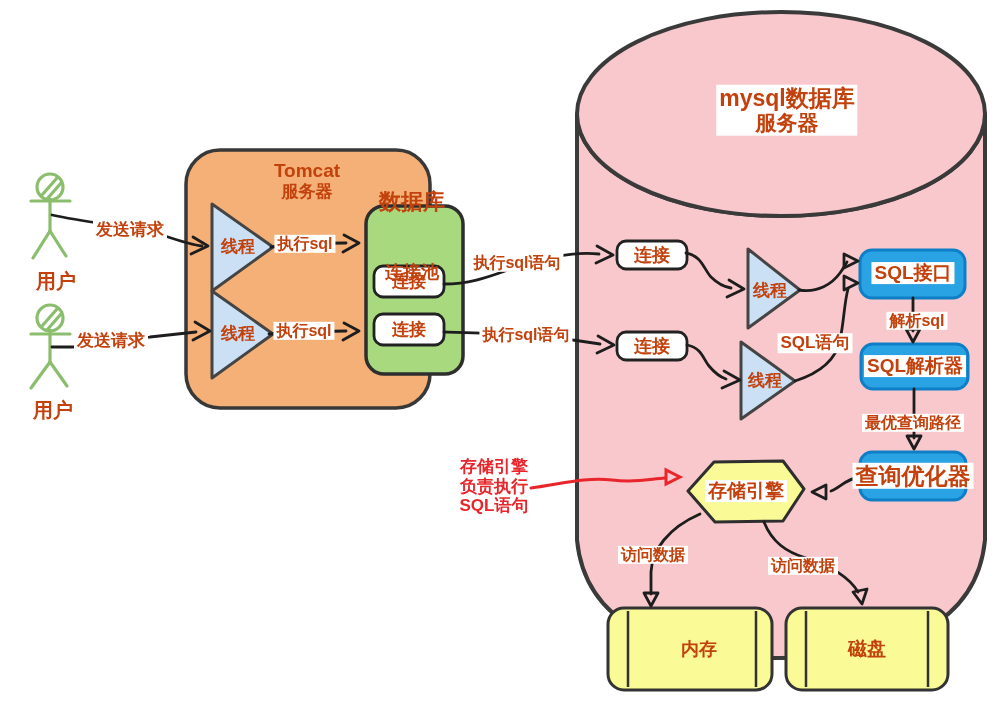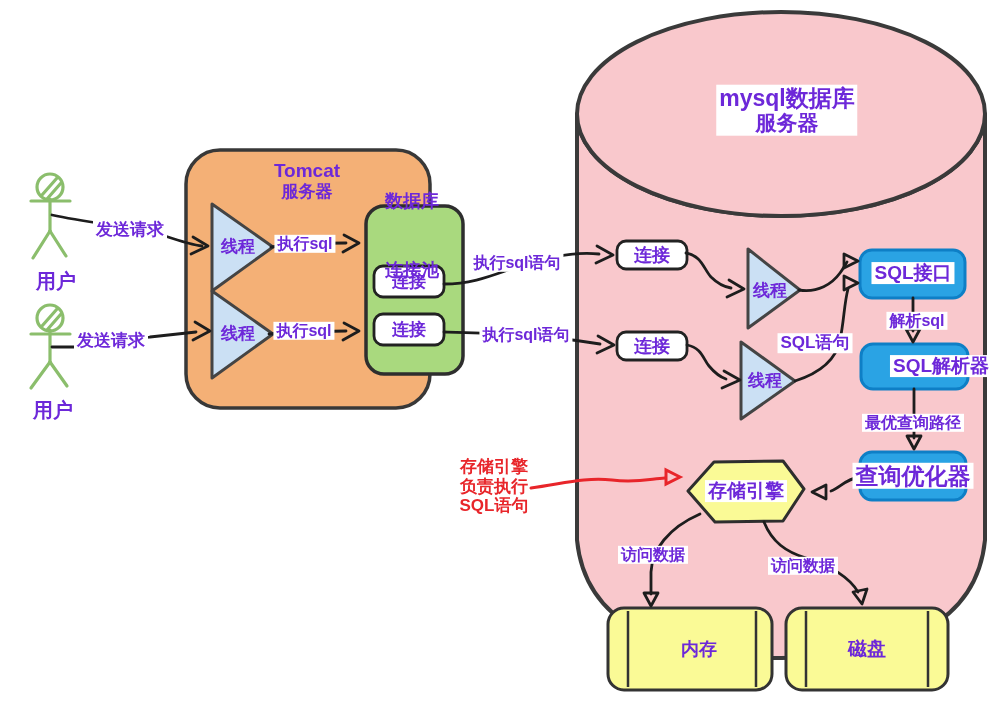--- a/index.html
+++ b/index.html
@@ -1,20 +1,20 @@
 <!DOCTYPE html>
 <html><head>
 <meta charset="utf-8">
 <style>
   html,body{margin:0;padding:0;background:#fff;}
   #stage{position:relative;width:1000px;height:720px;background:#ffffff;overflow:hidden;
          font-family:"Liberation Sans","DejaVu Sans",sans-serif;color:#1a1a1a;}
   #diagram-svg{position:absolute;left:0;top:0;}
   .lbl{position:absolute;transform:translate(-50%,-50%);white-space:nowrap;
-       line-height:1.15;text-align:center;color:#6d28d9;}
+       line-height:1.15;text-align:center;color:#c2410c;}
   .strip{background:#ffffff;padding:0 3px;}
   .w6{font-weight:600;}
   .w7{font-weight:700;}
   .red{color:#e8252a;}
 </style>
 </head>
 <body>
 
 <div id="stage">
 
@@ -149,21 +149,21 @@
     <div style="font-size:23px;" class="w6">mysql数据库</div>
     <div style="font-size:21px;" class="w6">服务器</div>
   </div>
 
   <div class="lbl" style="left:307px;top:181px;">
     <div style="font-size:19px;" class="w6">Tomcat</div>
     <div style="font-size:17px;" class="w6">服务器</div>
   </div>
 
   <div class="lbl" style="left:412px;top:236px;">
-    <div style="font-size:18px;" class="w7">数据库</div>
+    <div style="font-size:22px;" class="w7">数据库</div>
     <div style="font-size:18px;margin-top:48px;" class="w7">连接池</div>
   </div>
 
   <div class="lbl w7" style="left:56px;top:281px;font-size:20px;">用户</div>
   <div class="lbl w7" style="left:53px;top:410px;font-size:20px;">用户</div>
 
   <div class="lbl strip w6" style="left:130px;top:230px;font-size:17px;">发送请求</div>
   <div class="lbl strip w6" style="left:111px;top:341px;font-size:17px;">发送请求</div>
 
   <div class="lbl w6" style="left:238px;top:247px;font-size:17px;">线程</div>
@@ -181,21 +181,21 @@
   <div class="lbl w6" style="left:652px;top:255px;font-size:18px;">连接</div>
   <div class="lbl w6" style="left:652px;top:346px;font-size:18px;">连接</div>
 
   <div class="lbl w6" style="left:770px;top:291px;font-size:17px;">线程</div>
   <div class="lbl w6" style="left:765px;top:381px;font-size:17px;">线程</div>
 
   <div class="lbl strip w6" style="left:815px;top:343px;font-size:17px;">SQL语句</div>
 
   <div class="lbl strip w7" style="left:913px;top:273px;font-size:19px;">SQL接口</div>
   <div class="lbl strip w6" style="left:917px;top:321px;font-size:16px;">解析sql</div>
-  <div class="lbl strip w7" style="left:915px;top:366px;font-size:19px;margin-left:26px;">SQL解析器</div>
+  <div class="lbl strip w7" style="left:915px;top:366px;font-size:19px;">SQL解析器</div>
   <div class="lbl strip w6" style="left:913px;top:423px;font-size:16px;">最优查询路径</div>
   <div class="lbl strip w7" style="left:913px;top:476px;font-size:23px;">查询优化器</div>
 
   <div class="lbl strip w6" style="left:746px;top:491px;font-size:19px;">存储引擎</div>
 
   <div class="lbl w7 red" style="left:494px;top:486px;font-size:17px;background:#fff;">
     <div>存储引擎</div>
     <div>负责执行</div>
     <div>SQL语句</div>
   </div>

